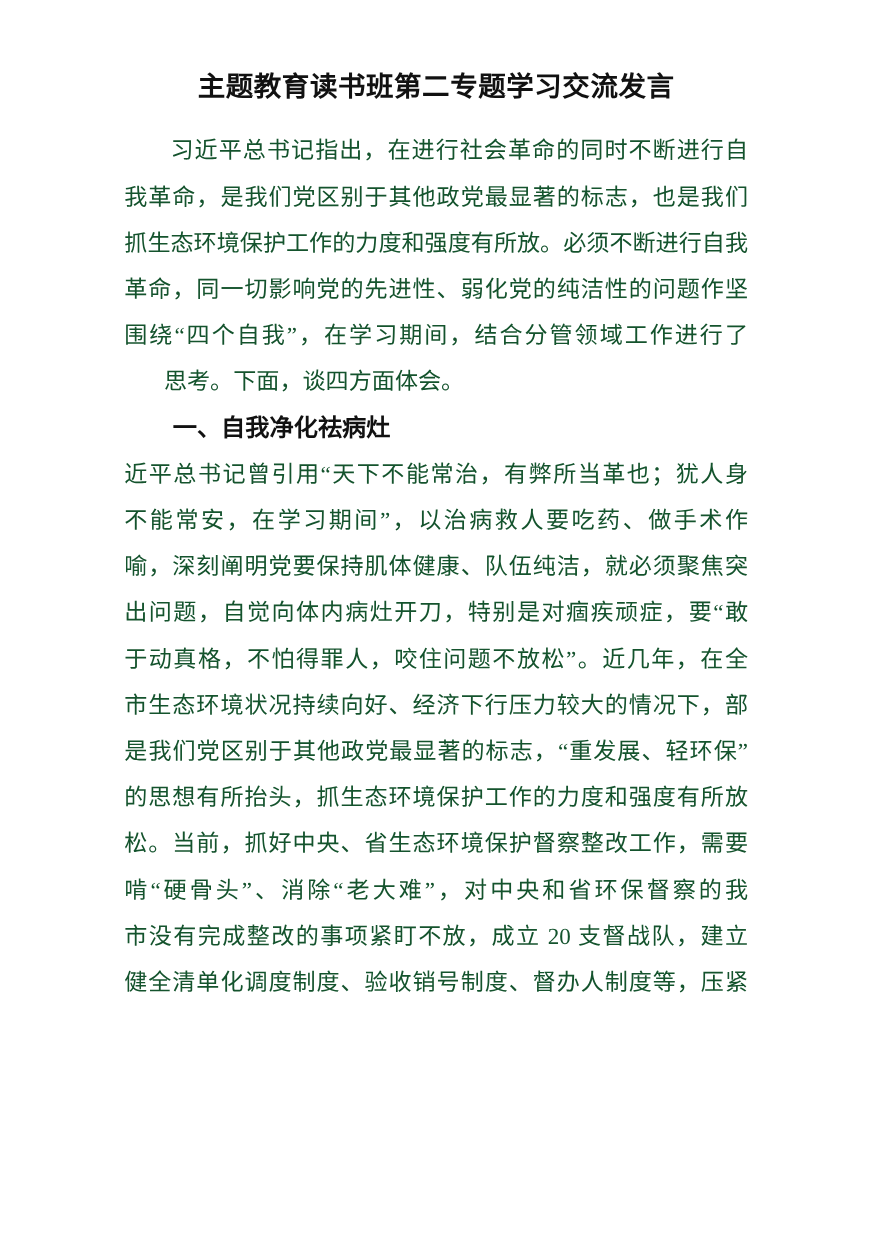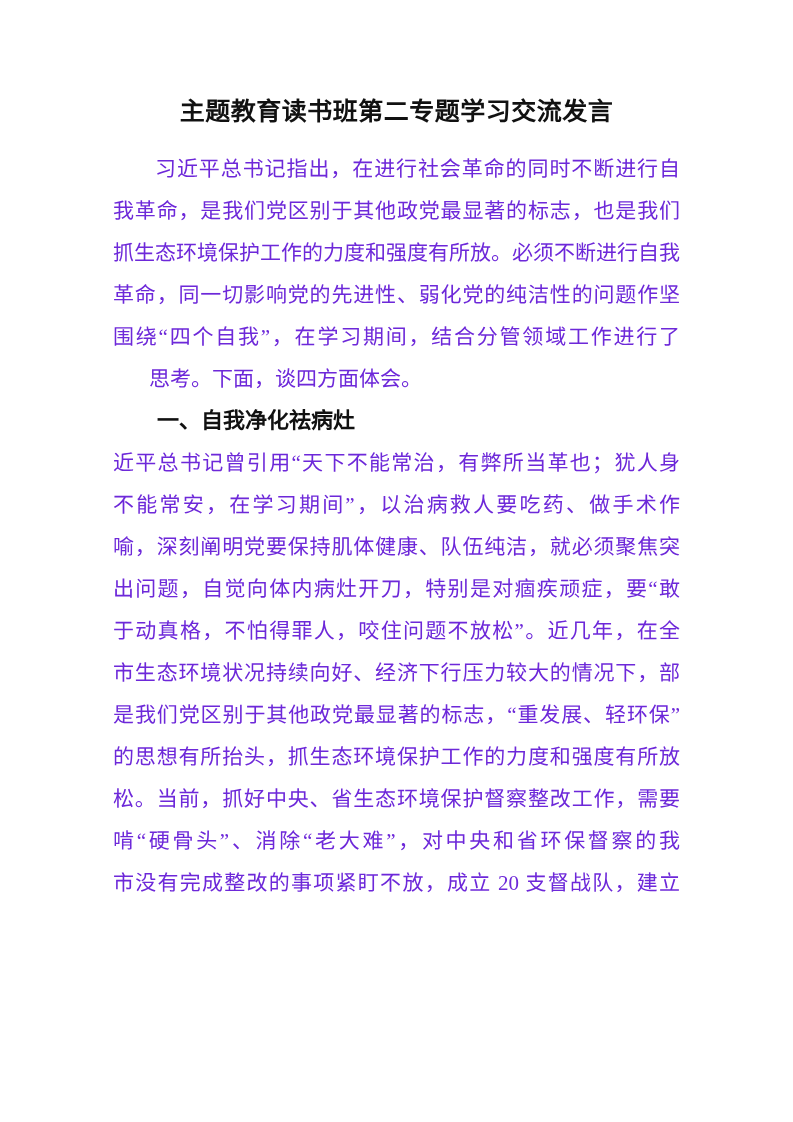--- a/index.html
+++ b/index.html
@@ -7,21 +7,21 @@
     padding: 0;
     background: #ffffff;
   }
   .doc-page {
     position: relative;
     width: 793px;
     height: 1122px;
     margin: 0;
     background: #ffffff;
     box-sizing: border-box;
-    padding: 90px 113px 0 113px;
+    padding: 58px 113px 0 113px;
     overflow: hidden;
     color: #1f1f1f;
     font-family: "Liberation Serif", "DejaVu Serif", serif;
   }
   .doc-title {
     margin: 0 0 14px 0;
     font-size: 25px;
     line-height: 44px;
     font-weight: bold;
     text-align: center;
@@ -32,21 +32,21 @@
   .doc-body {
     width: 567px;
   }
   .body-line {
     font-size: 21px;
     line-height: 42px;
     height: 42px;
     text-align: justify;
     text-align-last: justify;
     overflow: hidden;
-    color: #6d28d9;
+    color: #14532d;
   }
   .body-line.indent {
     text-indent: 2em;
   }
   .body-line.flush {
     text-align: left;
     text-align-last: left;
     margin-left: 36px;
   }
   .heading-line {
@@ -76,14 +76,15 @@
       <div class="body-line">不能常安，在学习期间”，以治病救人要吃药、做手术作</div>
       <div class="body-line">喻，深刻阐明党要保持肌体健康、队伍纯洁，就必须聚焦突</div>
       <div class="body-line">出问题，自觉向体内病灶开刀，特别是对痼疾顽症，要“敢</div>
       <div class="body-line">于动真格，不怕得罪人，咬住问题不放松”。近几年，在全</div>
       <div class="body-line">市生态环境状况持续向好、经济下行压力较大的情况下，部</div>
       <div class="body-line">是我们党区别于其他政党最显著的标志，“重发展、轻环保”</div>
       <div class="body-line">的思想有所抬头，抓生态环境保护工作的力度和强度有所放</div>
       <div class="body-line">松。当前，抓好中央、省生态环境保护督察整改工作，需要</div>
       <div class="body-line">啃“硬骨头”、消除“老大难”，对中央和省环保督察的我</div>
       <div class="body-line">市没有完成整改的事项紧盯不放，成立 20 支督战队，建立</div>
+      <div class="body-line">健全清单化调度制度、验收销号制度、督办人制度等，压紧</div>
     </div>
 </div>
 
 </body></html>

